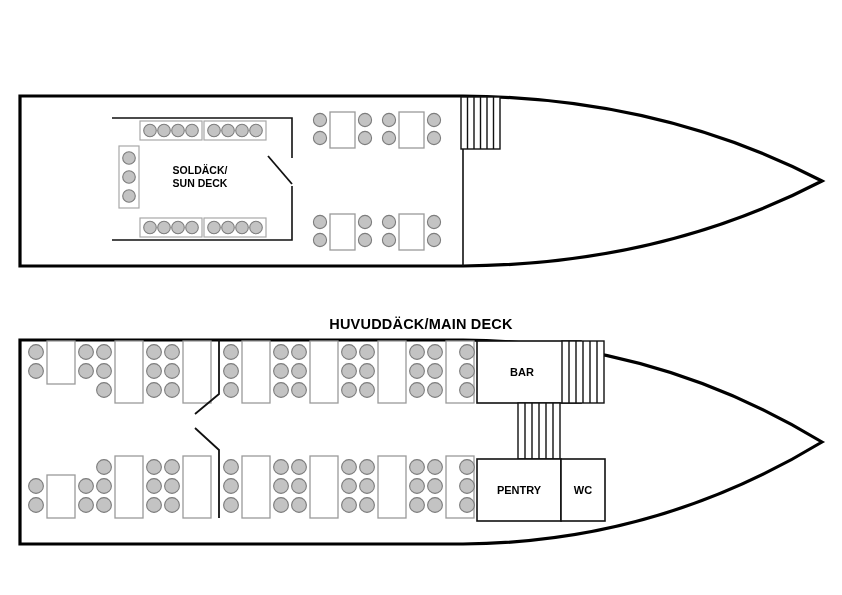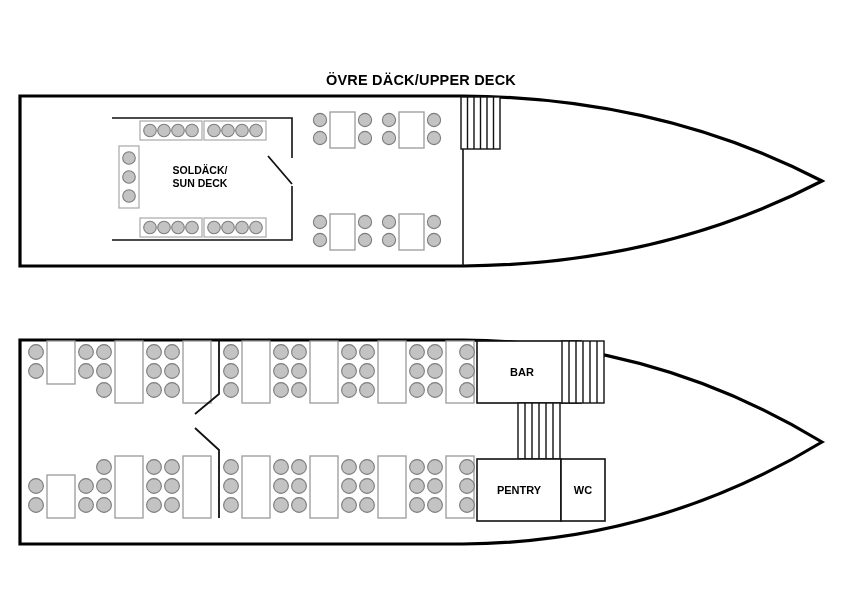--- a/index.html
+++ b/index.html
@@ -93,22 +93,22 @@
     font-weight: bold;
     fill: #000;
     text-anchor: middle;
   }
 </style>
 </head>
 <body>
 
 <div id="stage">
 
-  <div class="deck-title" id="upper-title">ÖVRE DÄCK/UPPER DECK</div>
-
+
+  <div class="deck-title" id="main-title">HUVUDDÄCK/MAIN DECK</div>
 
   <svg id="upper-deck-svg" width="842" height="210" viewBox="0 0 842 210" style="position:absolute; left:0; top:88px;">
 
     <path class="hull" d="M 20 8
              L 463 8
              C 600 9, 720 40, 822 93
              C 720 146, 600 177, 463 178
              L 20 178
              Z"></path>
 

